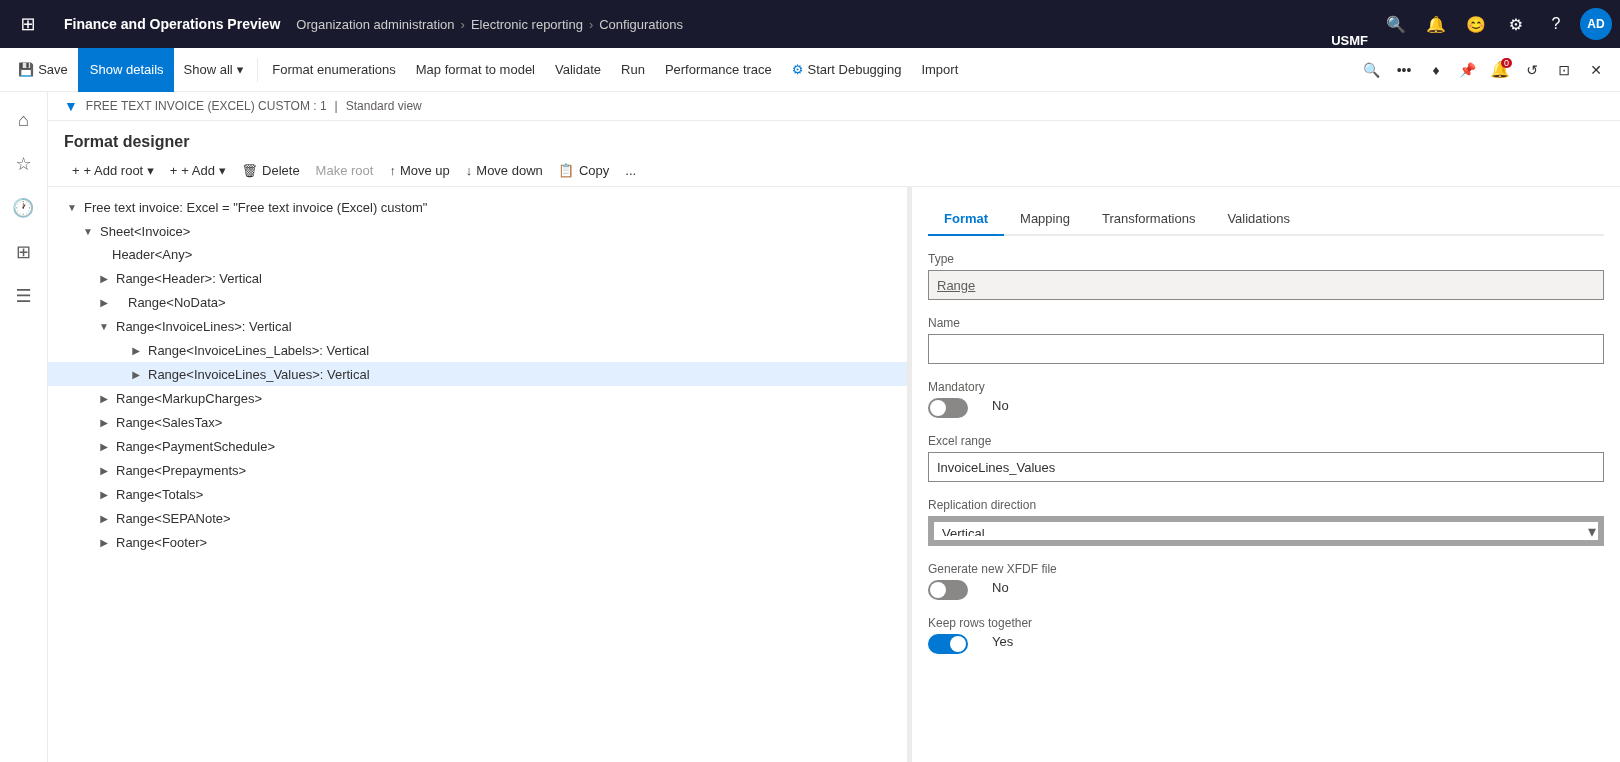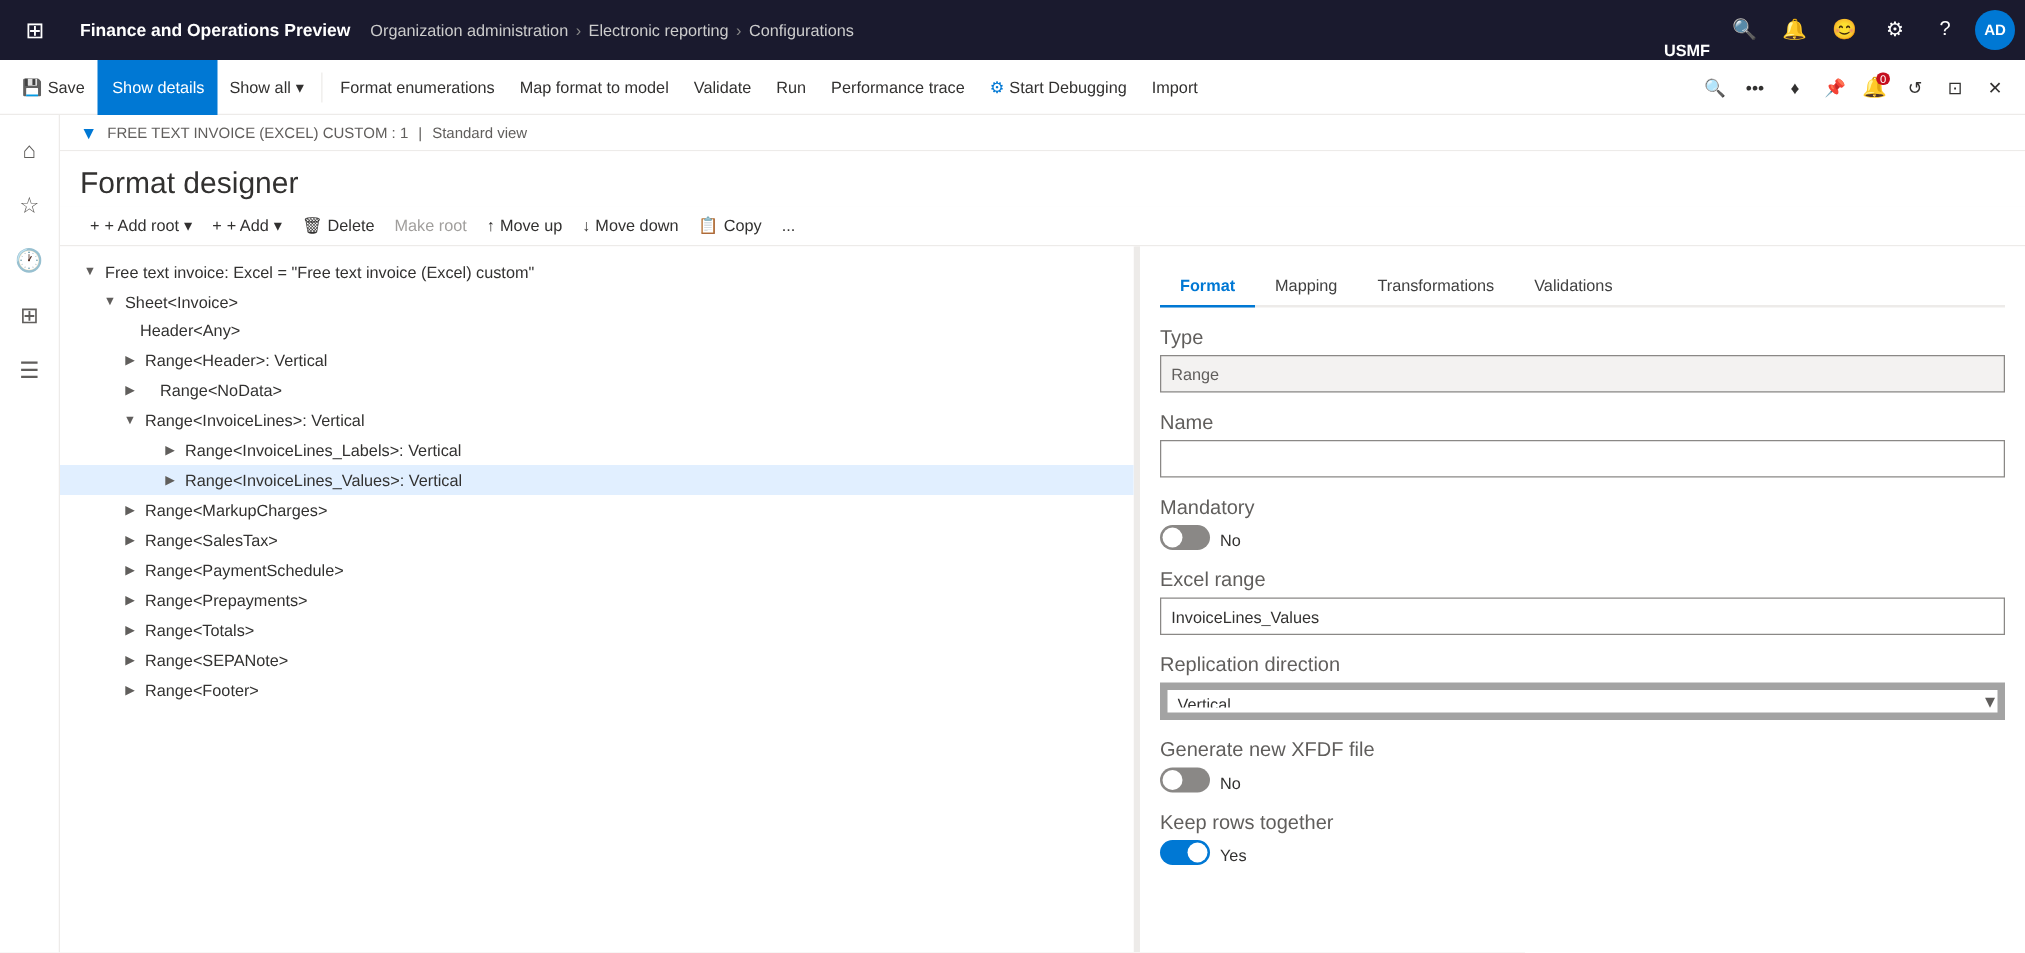--- a/index.html
+++ b/index.html
@@ -73,21 +73,21 @@
     .breadcrumb-bar {
       background: white; padding: 6px 16px; border-bottom: 1px solid #edebe9;
       font-size: 12px; color: #605e5c; display: flex; align-items: center; gap: 8px;
     }
     .filter-icon { font-size: 14px; color: #0078d4; }
 
     
     .page-title-area {
       padding: 12px 16px 4px 16px; background: white;
     }
-    .page-title { font-size: 24px; font-weight: 400; color: #323130; }
+    .page-title { font-size: 16px; font-weight: 700; color: #323130; }
 
     
     .toolbar {
       display: flex; align-items: center; gap: 0;
       padding: 4px 16px; background: white; border-bottom: 1px solid #edebe9;
     }
     .tb-btn {
       display: flex; align-items: center; gap: 4px;
       padding: 4px 8px; cursor: pointer; font-size: 13px; color: #323130;
       border: none; background: transparent; border-radius: 2px; white-space: nowrap;
@@ -128,28 +128,28 @@
       display: flex; gap: 0; border-bottom: 2px solid #edebe9; margin-bottom: 16px;
     }
     .props-tab {
       padding: 8px 16px; font-size: 13px; cursor: pointer; color: #404040;
       border-bottom: 2px solid transparent; margin-bottom: -2px;
     }
     .props-tab.active { color: #0078d4; border-bottom-color: #0078d4; font-weight: 600; }
 
     
     .field-group { margin-bottom: 16px; }
-    .field-label { font-size: 16px; color: #605e5c; margin-bottom: 4px; }
+    .field-label { font-size: 12px; color: #605e5c; margin-bottom: 4px; }
     .field-input {
       width: 100%; padding: 4px 8px; border: 1px solid #8a8886;
       font-size: 13px; height: 30px; background: white; color: #323130;
     }
-    .field-input.readonly { background: #f3f2f1; color: #605e5c; }
-
-    .toggle-row { display: flex; align-items: flex-end; gap: 8px; }
+    .field-input.readonly { background: #f3f2f1; color: #605e5c; text-decoration: underline; }
+
+    .toggle-row { display: flex; align-items: flex-start; gap: 24px; }
     .toggle {
       width: 40px; height: 20px; border-radius: 10px; background: #8a8886;
       position: relative; cursor: pointer; transition: background 0.2s;
     }
     .toggle.on { background: #0078d4; }
     .toggle::after {
       content: ''; position: absolute; width: 16px; height: 16px; border-radius: 50%;
       background: white; top: 2px; left: 2px; transition: left 0.2s;
     }
     .toggle.on::after { left: 22px; }

